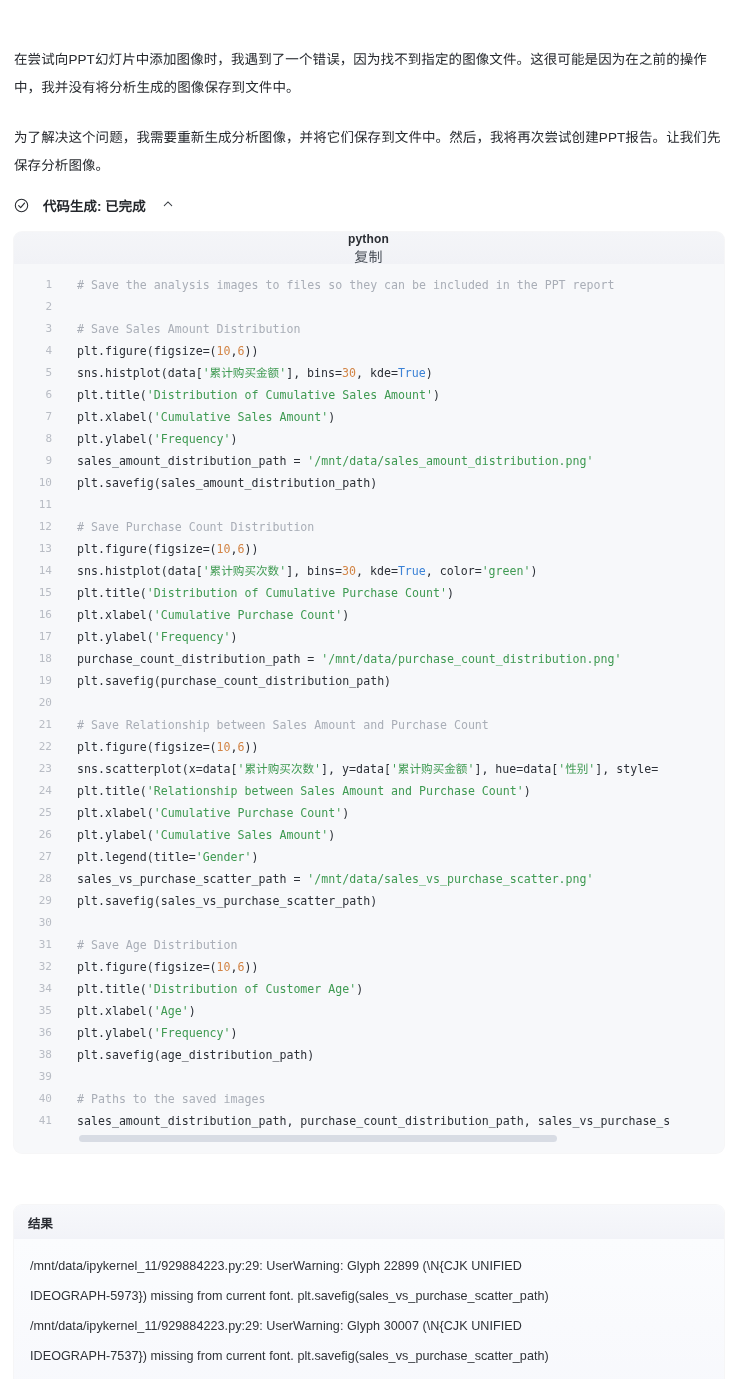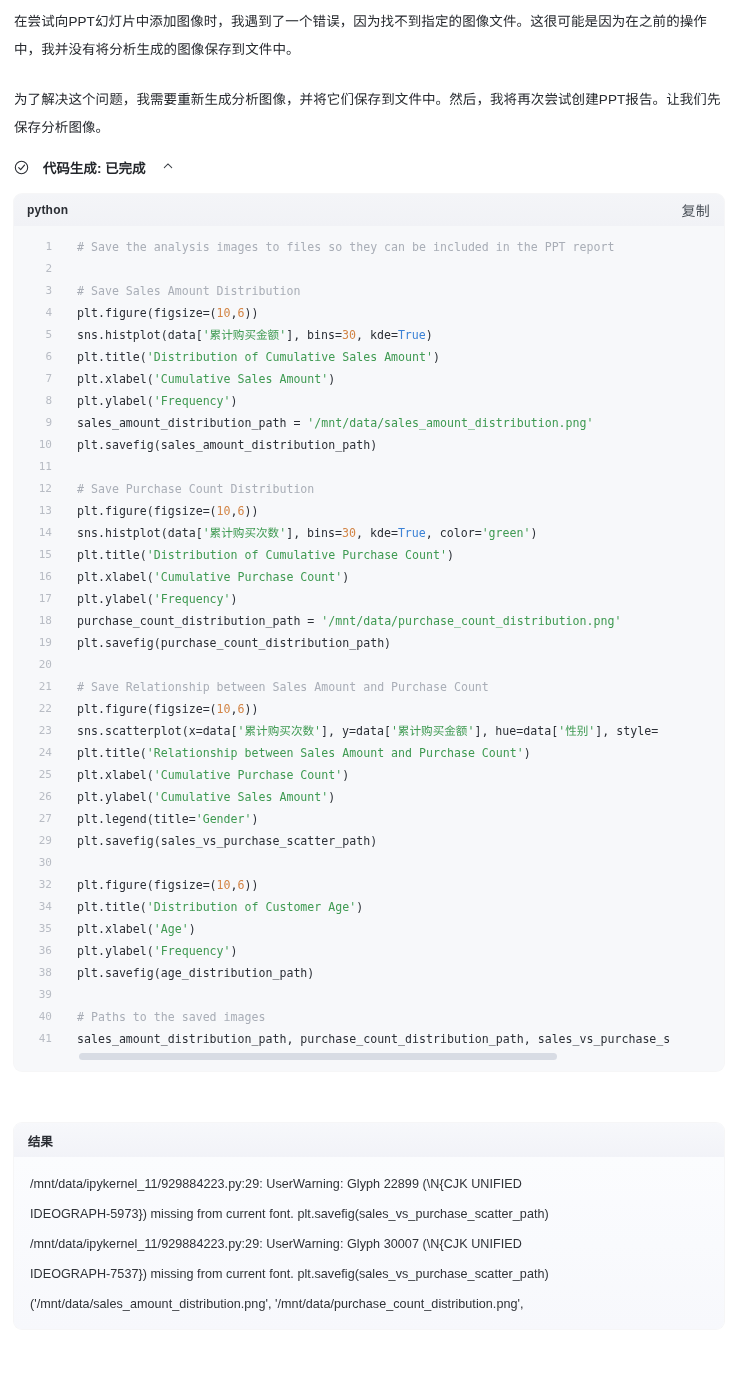--- a/index.html
+++ b/index.html
@@ -14,20 +14,21 @@
     font-family: "Liberation Sans", "DejaVu Sans", sans-serif;
     color: #1f2328;
     -webkit-font-smoothing: antialiased;
   }
   .page {
     position: relative;
     width: 738px;
     height: 1229px;
     box-sizing: border-box;
     padding: 0 14px;
+    margin-top: 38px;
   }
 
   
   .prose-para {
     font-size: 13.5px;
     line-height: 28px;
     color: #26292e;
     letter-spacing: 0.1px;
     margin: 0;
   }
@@ -71,20 +72,21 @@
     box-shadow: 0 0 0 1px rgba(20,24,40,0.04);
   }
   .code-head {
     height: 32px;
     display: flex;
     align-items: center;
     justify-content: space-between;
     padding: 0 14px 0 13px;
     background: #f3f4f7;
     background: linear-gradient(180deg,#f4f5f8 0%, #f1f2f6 100%);
+    flex-direction: column;
   }
   .code-lang {
     font-size: 12px;
     font-weight: 700;
     color: #2a2d33;
     letter-spacing: 0.2px;
   }
   .copy-btn {
     font-size: 14px;
     color: #4b5159;
@@ -215,22 +217,24 @@
           <div class="code-line"><span class="ln">18</span><span class="lc">purchase_count_distribution_path = <span class="st">'/mnt/data/purchase_count_distribution.png'</span></span></div>
           <div class="code-line"><span class="ln">19</span><span class="lc">plt.savefig(purchase_count_distribution_path)</span></div>
           <div class="code-line"><span class="ln">20</span><span class="lc"></span></div>
           <div class="code-line"><span class="ln">21</span><span class="lc"><span class="cm"># Save Relationship between Sales Amount and Purchase Count</span></span></div>
           <div class="code-line"><span class="ln">22</span><span class="lc">plt.figure(figsize=(<span class="nu">10</span>,<span class="nu">6</span>))</span></div>
           <div class="code-line"><span class="ln">23</span><span class="lc">sns.scatterplot(x=data[<span class="st">'累计购买次数'</span>], y=data[<span class="st">'累计购买金额'</span>], hue=data[<span class="st">'性别'</span>], style=</span></div>
           <div class="code-line"><span class="ln">24</span><span class="lc">plt.title(<span class="st">'Relationship between Sales Amount and Purchase Count'</span>)</span></div>
           <div class="code-line"><span class="ln">25</span><span class="lc">plt.xlabel(<span class="st">'Cumulative Purchase Count'</span>)</span></div>
           <div class="code-line"><span class="ln">26</span><span class="lc">plt.ylabel(<span class="st">'Cumulative Sales Amount'</span>)</span></div>
           <div class="code-line"><span class="ln">27</span><span class="lc">plt.legend(title=<span class="st">'Gender'</span>)</span></div>
+          <div class="code-line"><span class="ln">28</span><span class="lc">sales_vs_purchase_scatter_path = <span class="st">'/mnt/data/sales_vs_purchase_scatter.png'</span></span></div>
           <div class="code-line"><span class="ln">29</span><span class="lc">plt.savefig(sales_vs_purchase_scatter_path)</span></div>
           <div class="code-line"><span class="ln">30</span><span class="lc"></span></div>
+          <div class="code-line"><span class="ln">31</span><span class="lc"><span class="cm"># Save Age Distribution</span></span></div>
           <div class="code-line"><span class="ln">32</span><span class="lc">plt.figure(figsize=(<span class="nu">10</span>,<span class="nu">6</span>))</span></div>
           <div class="code-line"><span class="ln">34</span><span class="lc">plt.title(<span class="st">'Distribution of Customer Age'</span>)</span></div>
           <div class="code-line"><span class="ln">35</span><span class="lc">plt.xlabel(<span class="st">'Age'</span>)</span></div>
           <div class="code-line"><span class="ln">36</span><span class="lc">plt.ylabel(<span class="st">'Frequency'</span>)</span></div>
           <div class="code-line"><span class="ln">38</span><span class="lc">plt.savefig(age_distribution_path)</span></div>
           <div class="code-line"><span class="ln">39</span><span class="lc"></span></div>
           <div class="code-line"><span class="ln">40</span><span class="lc"><span class="cm"># Paths to the saved images</span></span></div>
           <div class="code-line"><span class="ln">41</span><span class="lc">sales_amount_distribution_path, purchase_count_distribution_path, sales_vs_purchase_s</span></div>
         </div>
       <div class="hscroll"></div>

